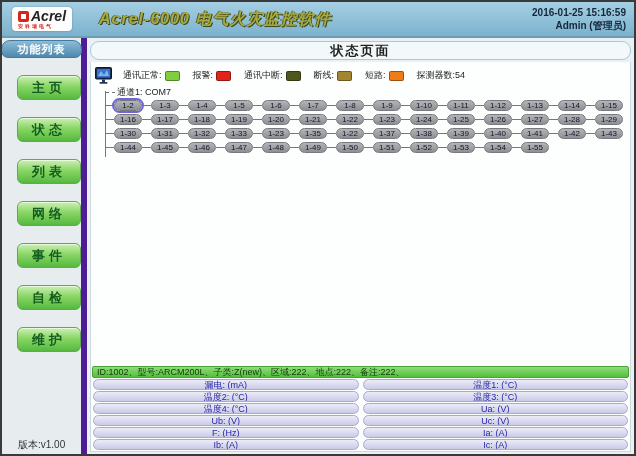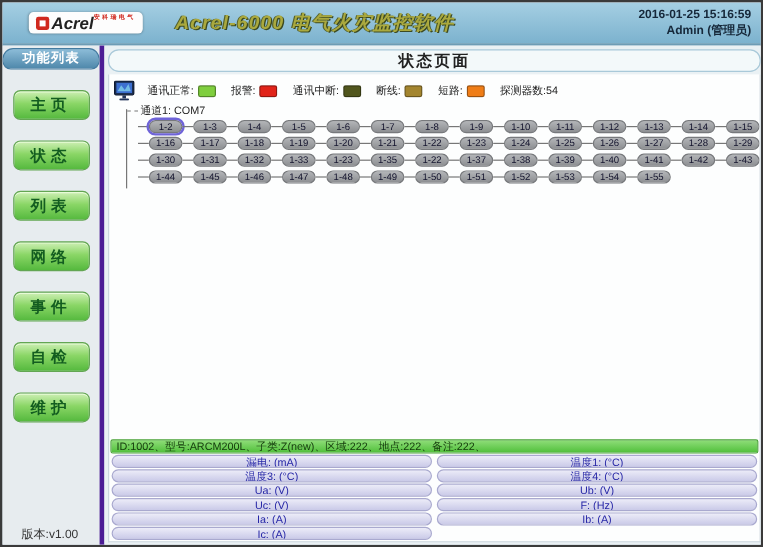--- a/index.html
+++ b/index.html
@@ -8,39 +8,39 @@
     width:636px;height:456px;border:2px solid #3a3a3a;outline:1px solid #111;
     background:#dfeaf0;position:relative;overflow:hidden;
   }
   
   .header{
     height:36px;display:flex;align-items:center;
     background:linear-gradient(#a5cfe3,#7cb2ce);
     border-bottom:2px solid #6d9cb5;padding:0 4px;
   }
   .logo-box{
-    background:#fdfdfd;border-radius:4px;padding:2px 6px;margin-left:18px;
-    display:flex;flex-direction:row;align-items:flex-start;line-height:1;
+    background:#fdfdfd;border-radius:4px;padding:2px 6px;margin-left:6px;
+    display:flex;flex-direction:column;align-items:flex-start;line-height:1;
     box-shadow:0 0 2px rgba(0,0,0,.3);
   }
   .logo-top{display:flex;align-items:center;gap:2px;}
   .logo-mark{width:11px;height:11px;background:#d0281e;border-radius:2px;position:relative;}
   .logo-mark::after{content:"";position:absolute;left:3px;top:3px;width:5px;height:5px;background:#fff;}
   .logo-brand{font-size:14px;font-weight:bold;font-style:italic;color:#222;letter-spacing:0;}
   .logo-sub{font-size:5px;color:#d0281e;font-weight:bold;letter-spacing:2px;margin-top:1px;}
   .app-title{
     margin-left:27px;font-size:16px;font-weight:bold;font-style:italic;
     color:#aaa93e;text-shadow:1px 1px 0 #3c4a21, -1px 0 0 #55622e;letter-spacing:1px;
   }
   .header-right{margin-left:auto;text-align:right;font-size:10px;font-weight:bold;color:#16283a;line-height:1.3;padding-right:4px;}
   
   .body-row{display:flex;height:416px;}
   
   .sidebar{
-    width:85px;background:#e7ecef;border-right:4px solid #4c1d95;
+    width:85px;background:#e7ecef;border-right:6px solid #4c1d95;
     display:flex;flex-direction:column;align-items:center;position:relative;flex:none;
   }
   .side-header{
     width:81px;height:18px;margin-top:2px;border-radius:9px 9px 7px 7px;
     background:linear-gradient(#8cbcd8,#4f88ab);border:1px solid #447ba0;
     color:#fff;font-size:11px;font-weight:bold;text-align:center;line-height:17px;letter-spacing:1px;
   }
   .side-btn{
     width:64px;height:25px;margin-top:17px;border-radius:6px;
     background:linear-gradient(#cdefb4,#8ad666 45%,#55b93e);
@@ -60,21 +60,21 @@
   .legend-row{display:flex;align-items:center;margin:5px 0 0 4px;font-size:9px;color:#222;flex:none;}
   .monitor-icon{width:18px;height:17px;margin-right:10px;flex:none;}
   .lg-item{display:flex;align-items:center;margin-right:13px;}
   .swatch{width:15px;height:10px;border-radius:2px;border:1px solid rgba(0,0,0,.35);margin-left:3px;display:inline-block;}
   .det-count{font-size:9px;color:#222;}
   
   .tree{position:relative;margin:2px 0 0 12px;}
   .trunk{position:absolute;left:2px;top:5px;width:1px;height:66px;background:#777;}
   .channel-row{display:flex;align-items:center;font-size:9px;color:#222;height:12px;}
   .dash-prefix{width:9px;border-top:1px dashed #777;margin:0 2px 0 3px;}
-  .node-row{display:flex;align-items:center;height:14px;margin-left:12px;}
+  .node-row{display:flex;align-items:center;height:14px;margin-left:2px;}
   .conn{width:9px;height:1px;background:#777;flex:none;}
   .node{
     width:28px;height:11px;flex:none;border-radius:6px;
     background:linear-gradient(#b3b5b8,#8d8f92);border:1px solid #77797c;
     font-size:8px;color:#14142e;text-align:center;line-height:9px;cursor:pointer;
   }
   .node.selected{outline:2px solid #6f64d8;outline-offset:0;}
   
   .bottom-panel{position:absolute;left:1px;right:1px;bottom:1px;}
   .info-bar{
@@ -104,21 +104,21 @@
     <div class="app-title">Acrel-6000 电气火灾监控软件</div>
     <div class="header-right">
       <div>2016-01-25 15:16:59</div>
       <div>Admin (管理员)</div>
     </div>
   </div>
 
   <div class="body-row">
     <div class="sidebar">
       <div class="side-header">功能列表</div>
-      <div style="display:flex;flex-direction:column;align-items:center;width:100%;">
+      <div style="display:flex;flex-direction:column;align-items:flex-end;width:100%;">
           <div class="side-btn">主页</div>
           <div class="side-btn">状态</div>
           <div class="side-btn">列表</div>
           <div class="side-btn">网络</div>
           <div class="side-btn">事件</div>
           <div class="side-btn">自检</div>
           <div class="side-btn">维护</div>
         </div>
       <div class="version">版本:v1.00</div>
     </div>
@@ -284,20 +284,21 @@
                 <span class="node">1-55</span>
               </div>
             </div>
         </div>
 
         <div class="bottom-panel">
           <div class="info-bar">ID:1002、型号:ARCM200L、子类:Z(new)、区域:222、地点:222、备注:222、</div>
           <div class="fields-grid">
               <div class="field-pill">漏电: (mA)</div>
               <div class="field-pill">温度1: (°C)</div>
+              <div class="field-pill">温度2: (°C)</div>
               <div class="field-pill">温度3: (°C)</div>
               <div class="field-pill">温度4: (°C)</div>
               <div class="field-pill">Ua: (V)</div>
               <div class="field-pill">Ub: (V)</div>
               <div class="field-pill">Uc: (V)</div>
               <div class="field-pill">F: (Hz)</div>
               <div class="field-pill">Ia: (A)</div>
               <div class="field-pill">Ib: (A)</div>
               <div class="field-pill">Ic: (A)</div>
             </div>

